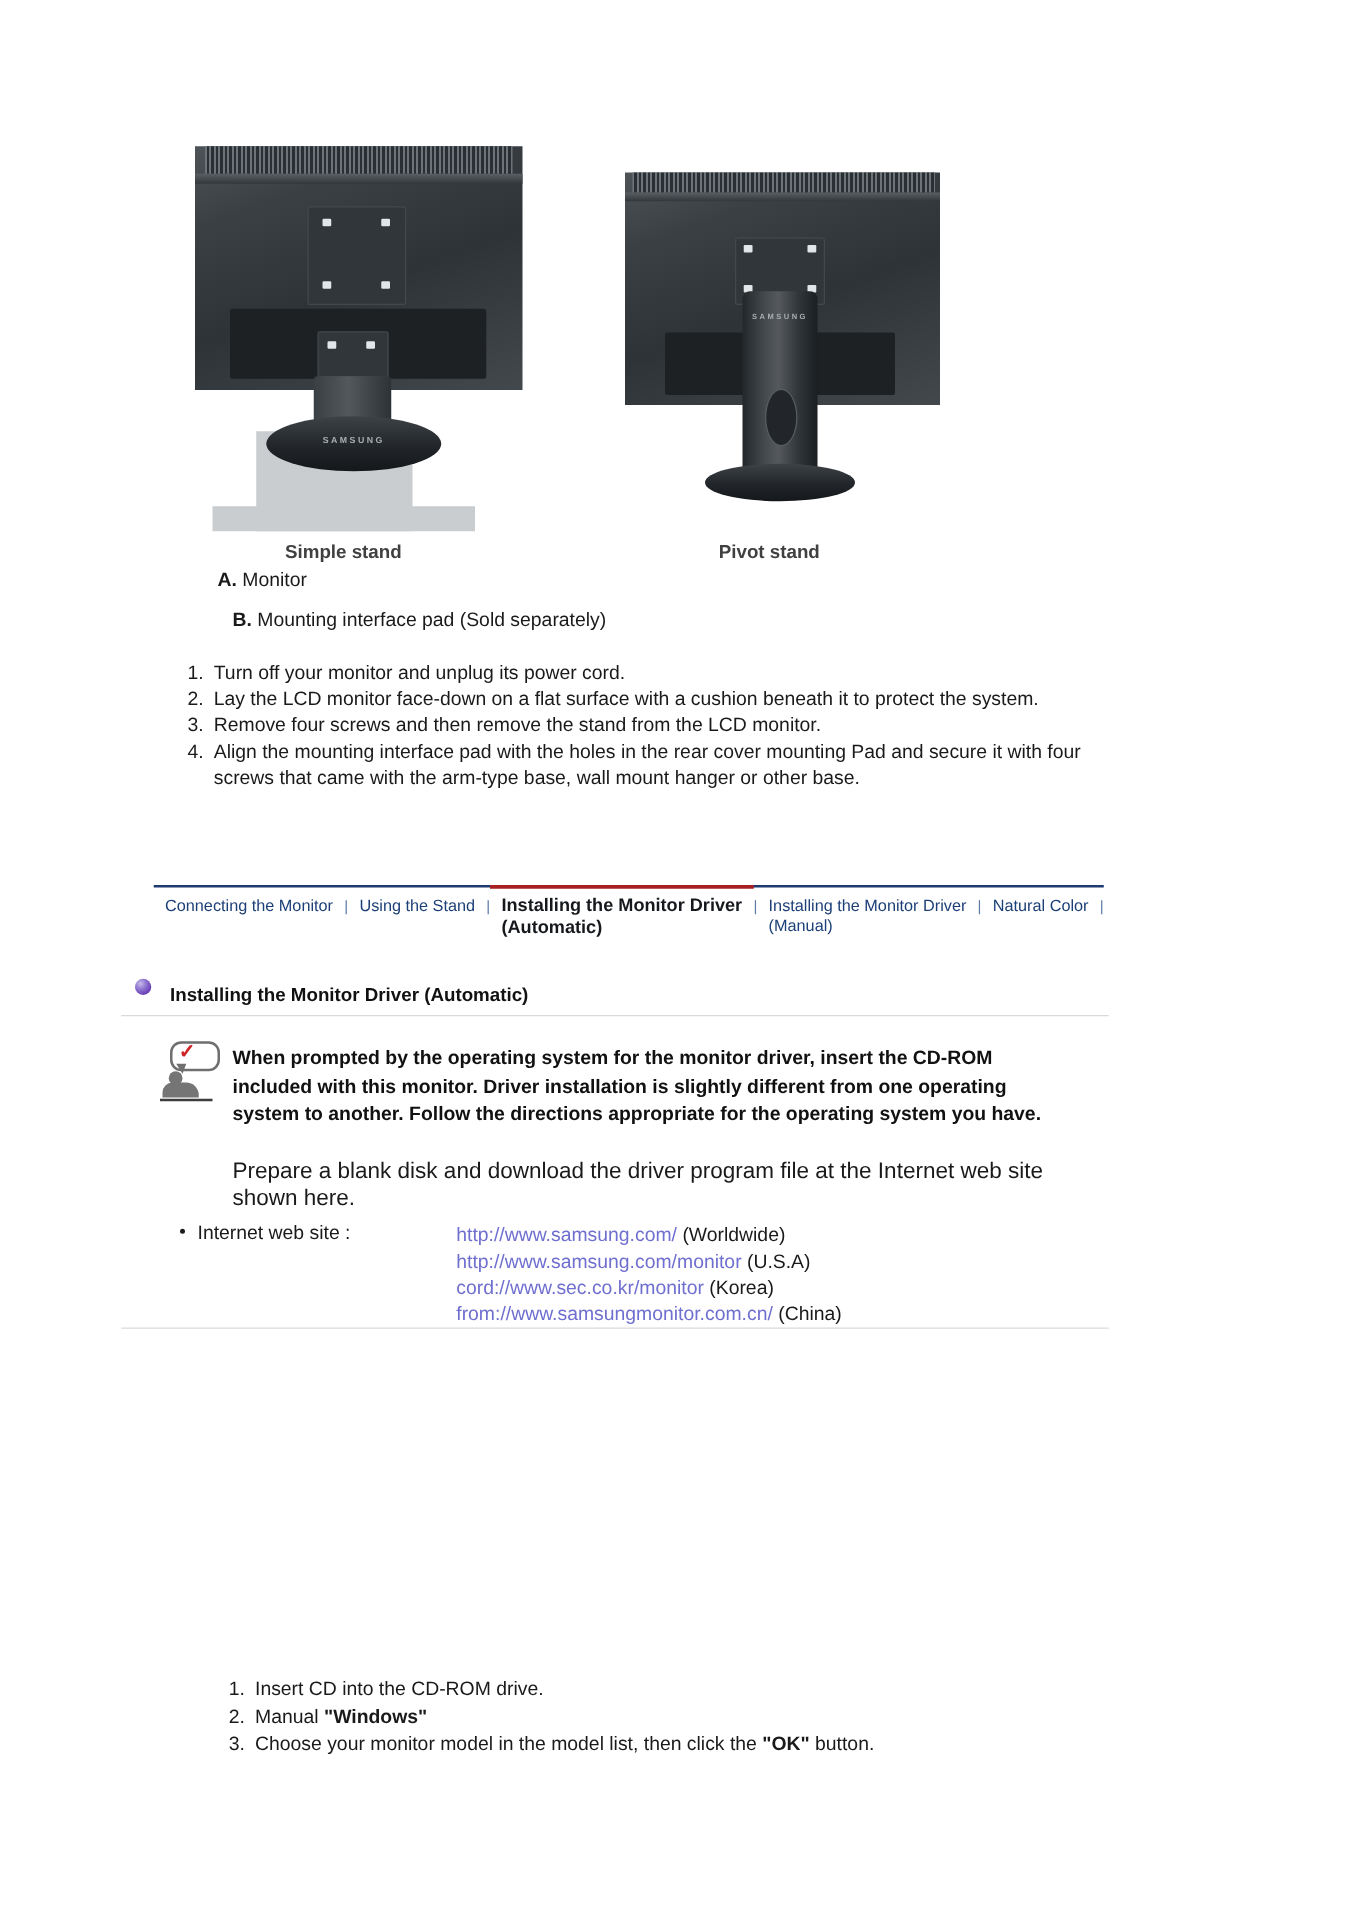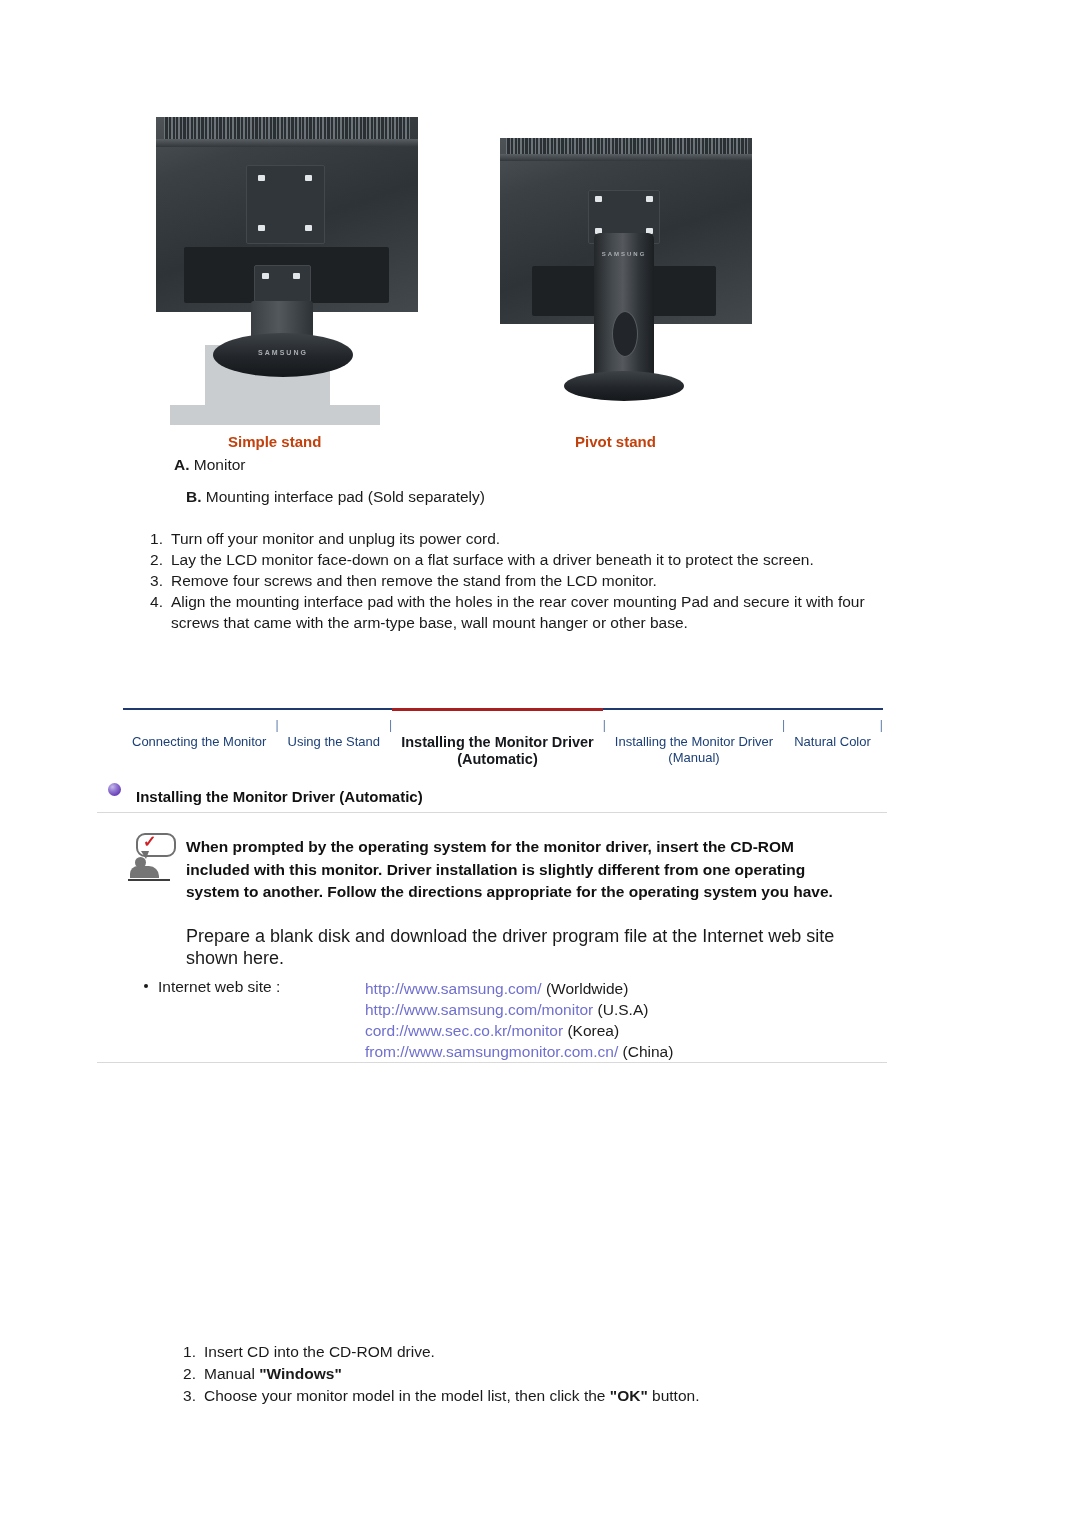--- a/index.html
+++ b/index.html
@@ -96,21 +96,21 @@
     background: #22262a;
     border: 1px solid #585d61;
     border-radius: 50%;
   }
 
   
   .caption {
     position: absolute;
     font-size: 15px;
     font-weight: bold;
-    color: #c2410c;
+    color: #404040;
     white-space: nowrap;
   }
   #cap-simple { left: 228px; top: 433px; }
   #cap-pivot  { left: 575px; top: 433px; }
 
   
   .part-line {
     position: absolute;
     font-size: 15.5px;
     color: #1a1a1a;
@@ -163,22 +163,22 @@
     left: 0; top: 2px;
     display: flex;
     align-items: flex-start;
     height: 46px;
   }
   .nav-tab {
     position: relative;
     font-size: 13px;
     line-height: 15.5px;
     color: #1c3f77;
-    text-align: center;
-    padding: 24px 9px 0 9px;
+    text-align: left;
+    padding: 7px 9px 0 9px;
     white-space: pre-line;
     font-weight: normal;
     cursor: pointer;
   }
   .nav-tab.active {
     color: #15181c;
     font-weight: bold;
     font-size: 14.5px;
     line-height: 17px;
   }
@@ -410,21 +410,21 @@
   <b>B.</b><span> Mounting interface pad (Sold separately)</span>
 </div>
 
 <div class="steps-top" id="steps-top">
     <div class="step-row">
       <div class="step-num">1.</div>
       <div class="step-txt">Turn off your monitor and unplug its power cord.</div>
     </div>
     <div class="step-row">
       <div class="step-num">2.</div>
-      <div class="step-txt">Lay the LCD monitor face-down on a flat surface with a driver beneath it to protect the screen.</div>
+      <div class="step-txt">Lay the LCD monitor face-down on a flat surface with a cushion beneath it to protect the system.</div>
     </div>
     <div class="step-row">
       <div class="step-num">3.</div>
       <div class="step-txt">Remove four screws and then remove the stand from the LCD monitor.</div>
     </div>
     <div class="step-row">
       <div class="step-num">4.</div>
       <div class="step-txt">Align the mounting interface pad with the holes in the rear cover mounting Pad and secure it with four screws that came with the arm-type base, wall mount hanger or other base.</div>
     </div>
   </div>

